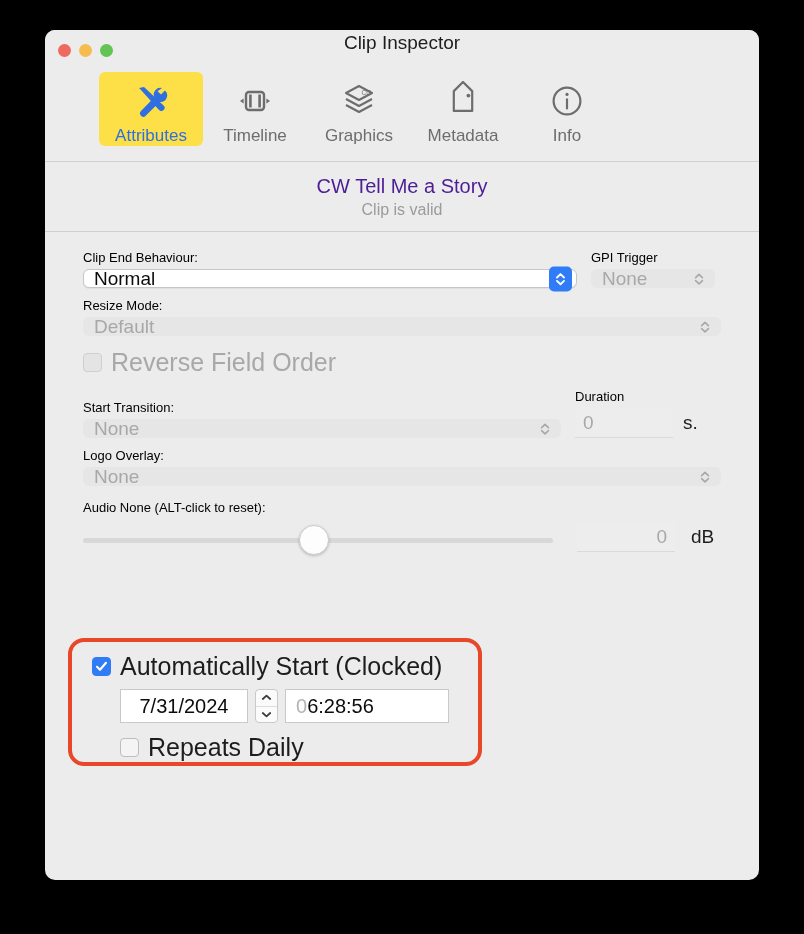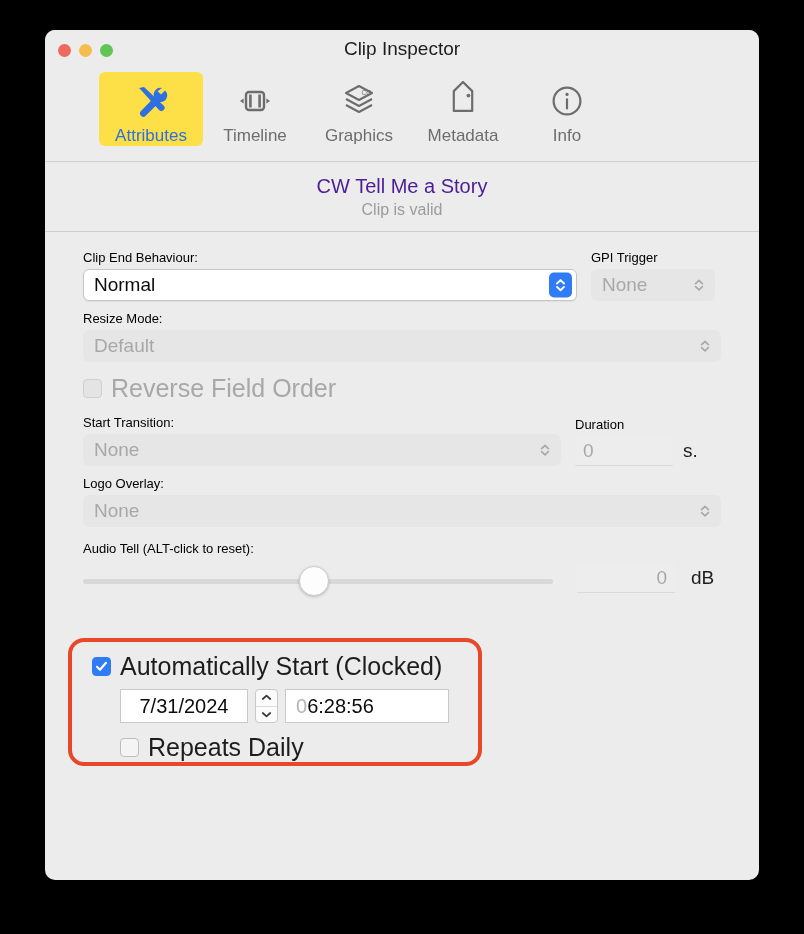--- a/index.html
+++ b/index.html
@@ -26,21 +26,21 @@
     position: relative;
     height: 42px;
     background: #ececec;
   }
   .lights { position: absolute; left: 13px; top: 14px; display: flex; gap: 8px; }
   .light { width: 13px; height: 13px; border-radius: 50%; }
   .light.red    { background: #ee6a5f; }
   .light.yellow { background: #f5bd4f; }
   .light.green  { background: #61c454; }
   #win-title {
-    position: absolute; left: 0; right: 0; top: 8px;
+    position: absolute; left: 0; right: 0; top: 2px;
     text-align: center;
     font-size: 19px;
     color: #1d1d1d;
   }
 
   
   #toolbar {
     position: relative;
     height: 90px;
     background: #ececec;
@@ -89,21 +89,21 @@
   #clear-btn { position: absolute; left: 13px; top: 50%; transform: translateY(-50%); }
   #search-icon-btn { position: absolute; right: 18px; top: 50%; transform: translateY(-50%); }
 
   
   #body { position: relative; padding: 18px 38px 0 38px; }
   .label { font-size: 13px; color: #000000; margin-bottom: 4px; }
   .row { display: flex; align-items: flex-end; gap: 14px; }
 
   .popup {
     position: relative;
-    height: 32px;
+    height: 19px;
     border-radius: 6px;
     display: flex; align-items: center;
     padding: 0 34px 0 10px;
     font-size: 19px;
   }
   .popup.enabled {
     background: #ffffff;
     border: 1px solid #c6c6c6;
     color: #0c0c0c;
     box-shadow: 0 1px 1px rgba(0,0,0,0.06);
@@ -361,21 +361,21 @@
         <span class="chev-gray">
           <svg width="10" height="14" viewBox="0 0 10 14" fill="none" stroke="#a8a8a8" stroke-width="1.6" stroke-linecap="round" stroke-linejoin="round">
             <path d="M1.6 5.6 L5 2.4 L8.4 5.6"></path>
             <path d="M1.6 8.6 L5 11.8 L8.4 8.6"></path>
           </svg>
         </span>
       </div>
     </div>
 
     <div style="margin-top:14px;">
-      <div class="label">Audio Tell (ALT-click to reset):</div>
+      <div class="label">Audio None (ALT-click to reset):</div>
       <div style="display:flex; align-items:center; gap:16px;">
         <div id="slider-wrap" style="width:478px;">
           <div id="slider-track"></div>
           <div id="slider-thumb"></div>
         </div>
         <div class="tfield right" style="width:98px;">
           <span>0</span>
         </div>
         <span class="unit">dB</span>
       </div>

